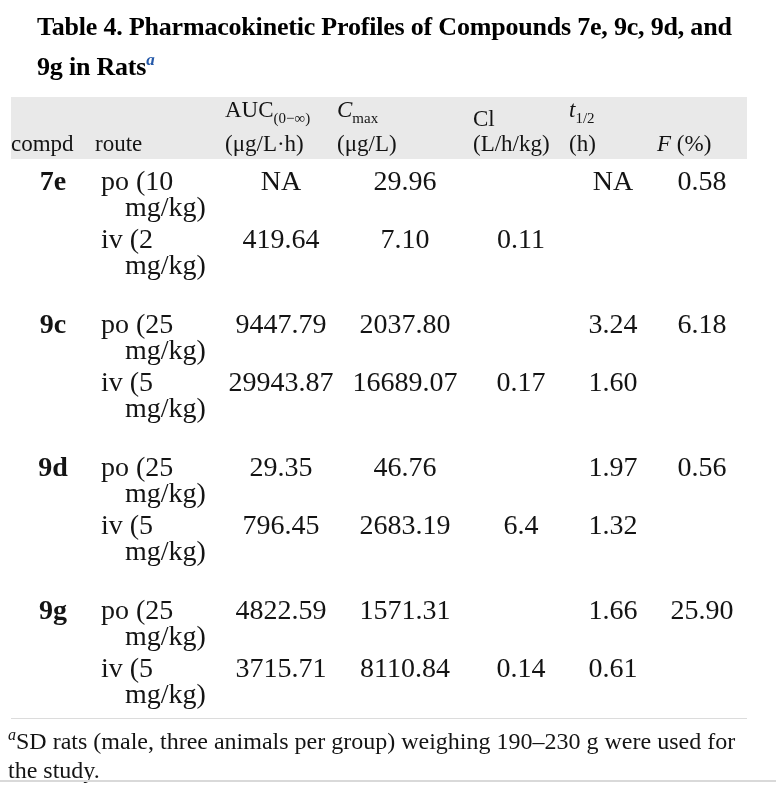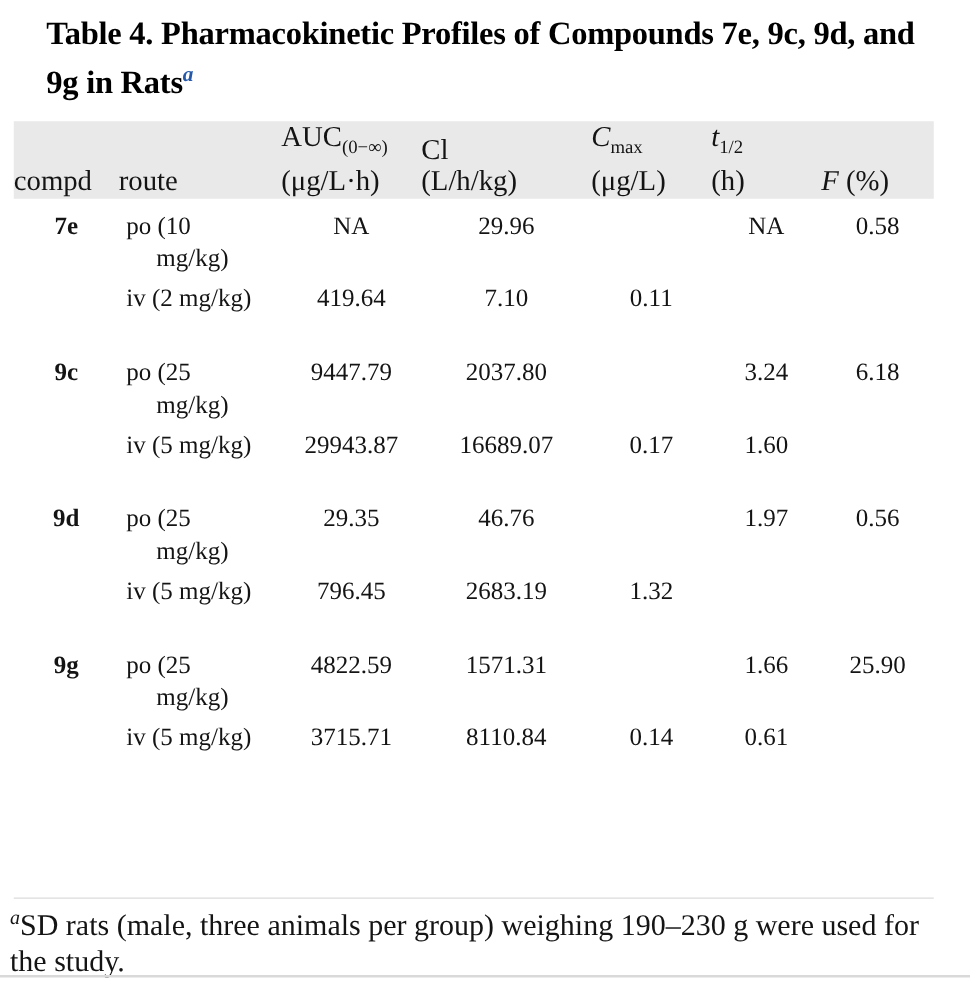--- a/index.html
+++ b/index.html
@@ -23,21 +23,21 @@
     align-items:end; font-size:23px;
   }
   .hc { padding-bottom:7px; line-height:25px; white-space:nowrap; }
   sub { font-size:15px; }
   .it { font-style:italic; }
 
   .tbody { position:absolute; left:11px; top:159px; width:736px; padding-top:9px; }
   .grp { margin-bottom:33px; }
   .trow {
     display:grid; grid-template-columns:84px 130px 112px 136px 96px 88px 90px;
-    font-size:20px; line-height:26px; align-items:start;
+    font-size:28px; line-height:26px; align-items:start;
   }
   .trow.second { margin-top:6px; }
   .c-compd { text-align:center; font-weight:bold; }
   .c-route { width:84px; padding-left:30px; text-indent:-24px; }
   .c-num { text-align:center; }
 
   .table-rule { position:absolute; left:11px; top:718px; width:736px; height:1px; background:#dcdcdc; }
   .page-rule  { position:absolute; left:0; top:780px; width:776px; height:2px; background:#d9d9d9; }
 
   .footnote { position:absolute; left:8px; top:720px; width:734px; font-size:24px; line-height:29px; }
@@ -55,26 +55,26 @@
       <div>compd</div>
     </div>
     <div class="hc">
       <div>route</div>
     </div>
     <div class="hc">
       <div><span>AUC</span><sub>(0−∞)</sub></div>
       <div>(μg/L·h)</div>
     </div>
     <div class="hc">
+      <div><span class="it">C</span><sub>max</sub></div>
+      <div>(μg/L)</div>
+    </div>
+    <div class="hc">
       <div>Cl</div>
       <div>(L/h/kg)</div>
-    </div>
-    <div class="hc">
-      <div><span class="it">C</span><sub>max</sub></div>
-      <div>(μg/L)</div>
     </div>
     <div class="hc">
       <div><span class="it">t</span><sub>1/2</sub></div>
       <div>(h)</div>
     </div>
     <div class="hc">
       <div><span class="it">F</span><span> (%)</span></div>
     </div>
   </div>
 
@@ -129,20 +129,21 @@
         <div class="c-num">46.76</div>
         <div class="c-num"></div>
         <div class="c-num">1.97</div>
         <div class="c-num">0.56</div>
       </div>
       <div class="trow second">
         <div class="c-compd"></div>
         <div class="c-route">iv (5 mg/kg)</div>
         <div class="c-num">796.45</div>
         <div class="c-num">2683.19</div>
+        <div class="c-num">6.4</div>
         <div class="c-num">1.32</div>
         <div class="c-num"></div>
       </div>
     </div>
 
     <div class="grp">
       <div class="trow">
         <div class="c-compd">9g</div>
         <div class="c-route">po (25 mg/kg)</div>
         <div class="c-num">4822.59</div>

